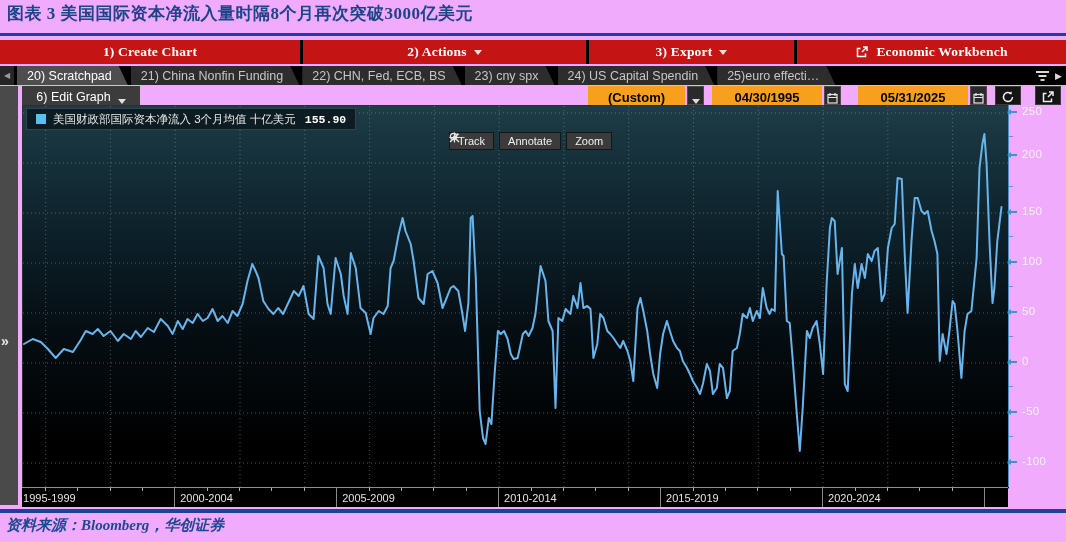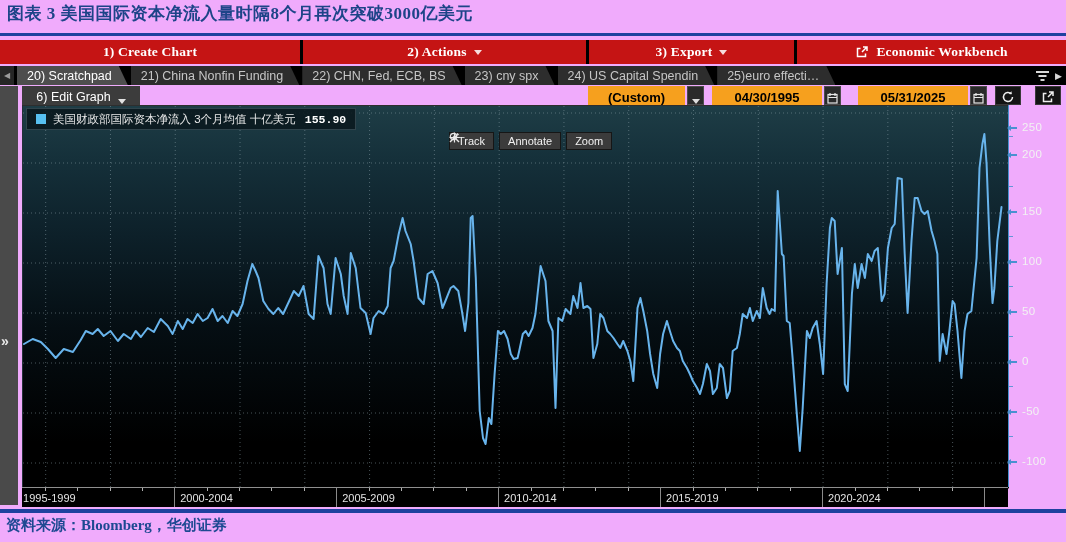--- a/index.html
+++ b/index.html
@@ -4,21 +4,21 @@
 <style>
   html,body{margin:0;padding:0;background:#000;}
   #stage{position:relative;width:1066px;height:542px;background:#f0abfc;overflow:hidden;
          font-family:"Liberation Sans","DejaVu Sans",sans-serif;}
   
   .report-title{position:absolute;left:7px;top:2px;width:1050px;font-family:"Liberation Serif","DejaVu Serif",serif;
     font-weight:700;font-size:17px;color:#1d4488;letter-spacing:.5px;}
   .title-rule{position:absolute;left:0;top:33px;width:1066px;height:3px;background:#1e419f;}
   .bottom-rule{position:absolute;left:0;top:509px;width:1066px;height:4px;background:#1e419f;}
   .source{position:absolute;left:6px;top:516px;font-family:"Liberation Serif","DejaVu Serif",serif;
-    font-weight:700;font-size:15px;color:#1d4992;}
+    font-style:italic;font-weight:700;font-size:15px;color:#1d4992;}
   
   .toolbar{position:absolute;left:0;top:40px;width:1066px;height:24px;display:flex;gap:3px;background:#000;font-family:Liberation Serif, serif;}
   .tb-btn{display:flex;align-items:center;justify-content:center;gap:7px;height:24px;border:0;
     background:#c51414;color:#fff;font-family:inherit;font-size:13.5px;font-weight:600;letter-spacing:.2px;cursor:default;}
   .tb-1{flex:0 0 300px}.tb-2{flex:0 0 283px}.tb-3{flex:0 0 205px}.tb-4{flex:1 1 auto}
   .caret{width:0;height:0;border-left:4px solid transparent;border-right:4px solid transparent;
     border-top:5px solid rgba(255,255,255,.85);display:inline-block;}
   
   .tabbar{position:absolute;left:0;top:66px;width:1066px;height:19px;display:flex;align-items:stretch;gap:3px;background:#000;}
   .tab-scroll{flex:0 0 14px;background:#262626;border:0;color:#9a9a9a;font-size:8px;line-height:19px;
@@ -228,21 +228,21 @@
         <svg class="ico" width="11" height="11" viewBox="0 0 11 11">
           <circle cx="4.5" cy="4.5" r="3.2" fill="none" stroke="#e8e8e8" stroke-width="1.2"></circle>
           <path d="M7 7l3 3" stroke="#e8e8e8" stroke-width="1.4"></path>
         </svg>
         <span>Zoom</span>
       </button>
     </div>
   </div>
 
   <div class="yaxis" id="yaxis">
-      <div class="ytick" style="top: 23px;">
+      <div class="ytick" style="top: 7px;">
         <span class="ylab">250</span>
       </div>
       <div class="ytick" style="top: 50px;">
         <span class="ylab">200</span>
       </div>
       <div class="ytick" style="top: 107px;">
         <span class="ylab">150</span>
       </div>
       <div class="ytick" style="top: 157px;">
         <span class="ylab">100</span>

